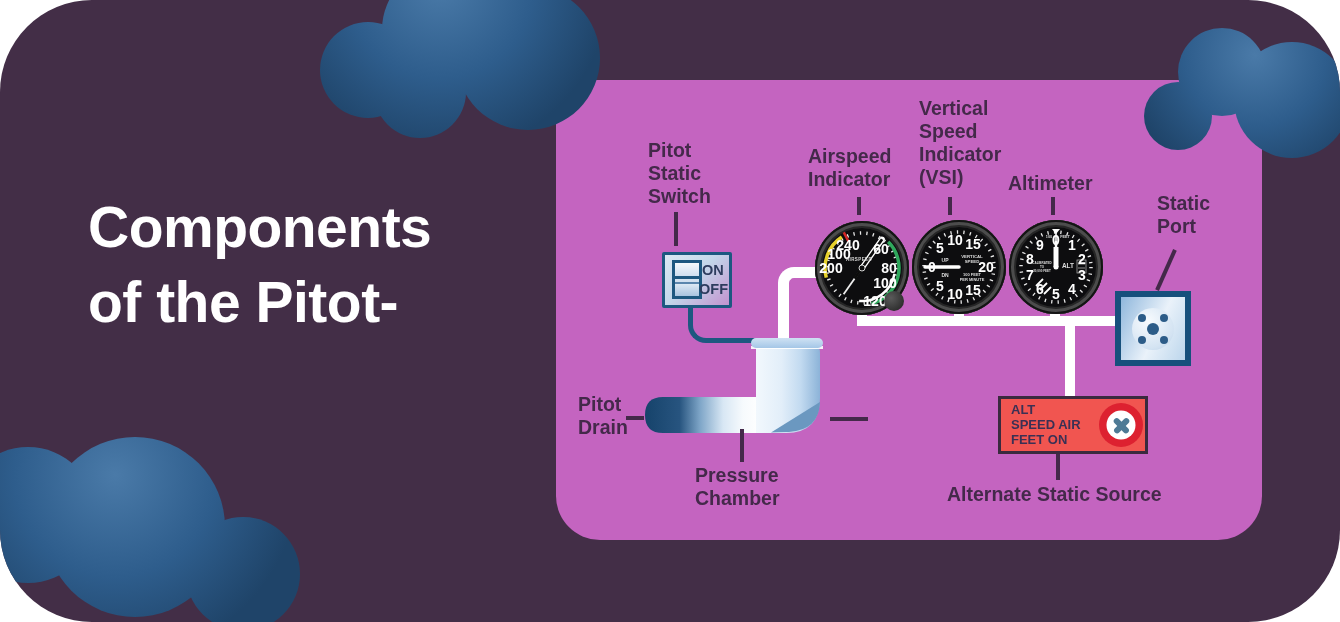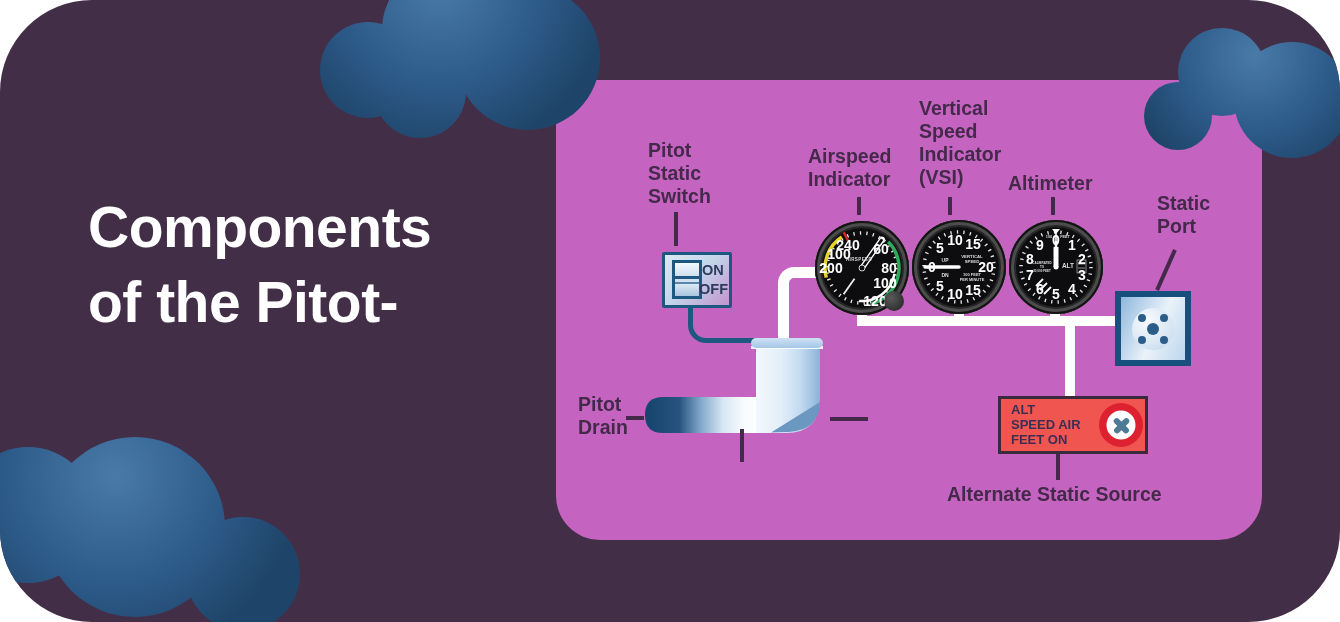--- a/index.html
+++ b/index.html
@@ -292,16 +292,20 @@
   </div>
   <div class="lbl" style="left:1008px;top:172px">Altimeter</div>
   <div class="lbl" style="left:1157px;top:192px">
     <div>Static</div>
     <div>Port</div>
   </div>
   <div class="lbl" style="left:578px;top:393px">
     <div>Pitot</div>
     <div>Drain</div>
   </div>
+  <div class="lbl" style="left:695px;top:464px">
+    <div>Pressure</div>
+    <div>Chamber</div>
+  </div>
   <div class="lbl" style="left:947px;top:483px">Alternate Static Source</div>
 
  </div>
 </div>
 
 </body></html>

